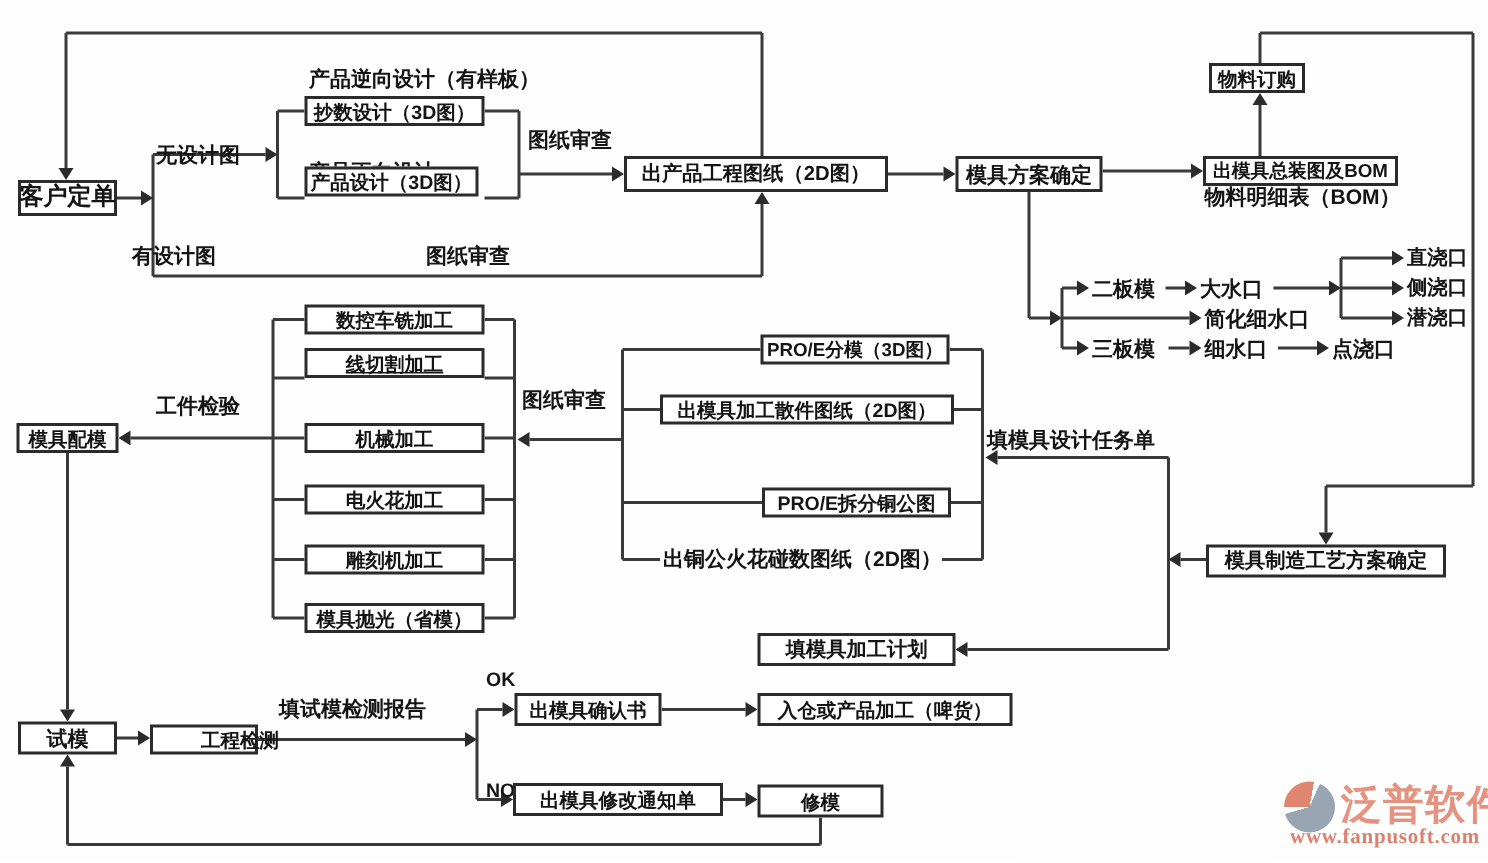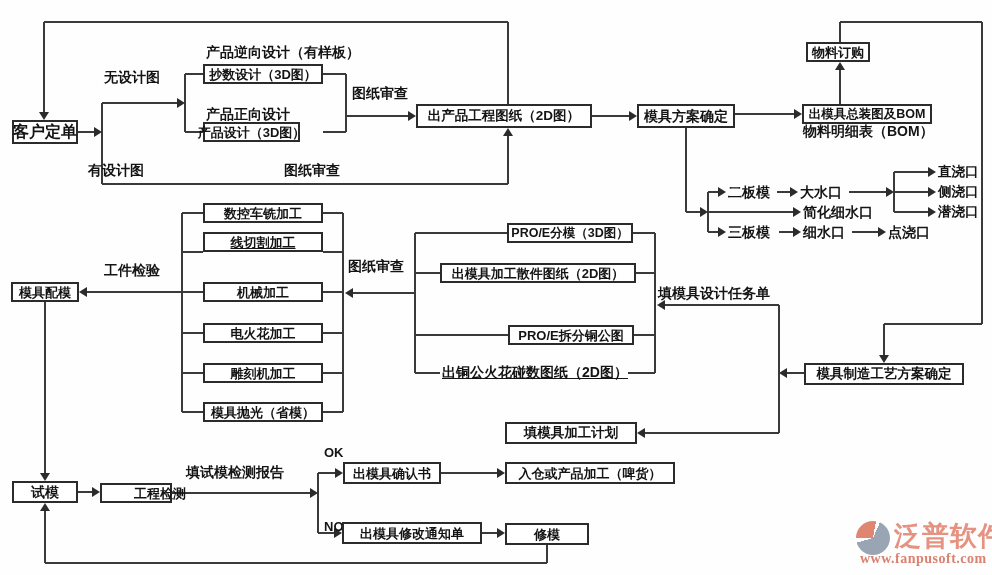--- a/index.html
+++ b/index.html
@@ -145,21 +145,21 @@
     <div class="arr d" style="left: 40px; top: 473px;"></div>
     <div class="arr r" style="left: 92px; top: 487px;"></div>
     <div class="arr r" style="left: 310px; top: 488px;"></div>
     <div class="arr r" style="left: 335px; top: 468px;"></div>
     <div class="arr r" style="left: 497px; top: 468px;"></div>
     <div class="arr r" style="left: 334px; top: 528px;"></div>
     <div class="arr r" style="left: 497px; top: 528px;"></div>
     <div class="arr u" style="left: 40px; top: 503px;"></div>
     <div class="box" style="left: 12px; top: 120px; width: 66px; height: 24px; font-size: 16px;">客户定单</div>
     <div class="box" style="left: 203px; top: 64px; width: 120px; height: 20px; font-size: 13px;">抄数设计（3D图）</div>
-    <div class="box" style="left: 203px; top: 122px; width: 97px; height: 20px; font-size: 13px;">产品设计（3D图）</div>
+    <div class="box" style="left: 203px; top: 111px; width: 116px; height: 20px; font-size: 13px;">产品设计（3D图）</div>
     <div class="box" style="left: 416px; top: 104px; width: 176px; height: 24px; font-size: 13.5px;">出产品工程图纸（2D图）</div>
     <div class="box" style="left: 637px; top: 104px; width: 98px; height: 24px; font-size: 14px;">模具方案确定</div>
     <div class="box" style="left: 802px; top: 104px; width: 130px; height: 20px; font-size: 12.5px;">出模具总装图及BOM</div>
     <div class="box" style="left: 806px; top: 42px; width: 64px; height: 20px; font-size: 13px;">物料订购</div>
     <div class="box" style="left: 203px; top: 203px; width: 120px; height: 20px; font-size: 13px;">数控车铣加工</div>
     <div class="box" style="left: 203px; top: 232px; width: 120px; height: 20px; font-size: 13px; text-decoration: underline;">线切割加工</div>
     <div class="box" style="left: 203px; top: 282px; width: 120px; height: 20px; font-size: 13px; text-align: center;">机械加工</div>
     <div class="box" style="left: 203px; top: 323px; width: 120px; height: 20px; font-size: 13px;">电火花加工</div>
     <div class="box" style="left: 203px; top: 363px; width: 120px; height: 20px; font-size: 13px;">雕刻机加工</div>
     <div class="box" style="left: 203px; top: 402px; width: 120px; height: 20px; font-size: 13px;">模具抛光（省模）</div>
@@ -169,35 +169,35 @@
     <div class="box" style="left: 508px; top: 325px; width: 126px; height: 20px; font-size: 13px;">PRO/E拆分铜公图</div>
     <div class="box" style="left: 804px; top: 363px; width: 160px; height: 22px; font-size: 13.5px;">模具制造工艺方案确定</div>
     <div class="box" style="left: 505px; top: 422px; width: 132px; height: 22px; font-size: 13.5px;">填模具加工计划</div>
     <div class="box" style="left: 12px; top: 481px; width: 66px; height: 22px; font-size: 14px;">试模</div>
     <div class="box" style="left: 100px; top: 483px; width: 72px; height: 20px; font-size: 13px; padding-left: 48px;">工程检测</div>
     <div class="box" style="left: 343px; top: 462px; width: 98px; height: 22px; font-size: 13px;">出模具确认书</div>
     <div class="box" style="left: 505px; top: 462px; width: 170px; height: 22px; font-size: 13px;">入仓或产品加工（啤货）</div>
     <div class="box" style="left: 342px; top: 522px; width: 140px; height: 22px; font-size: 13px;">出模具修改通知单</div>
     <div class="box" style="left: 505px; top: 523px; width: 84px; height: 22px; font-size: 13px;">修模</div>
     <div class="lbl" style="left: 206px; top: 45px; font-size: 14px;">产品逆向设计（有样板）</div>
-    <div class="lbl" style="left: 104px; top: 70px; font-size: 14px;">无设计图</div>
+    <div class="lbl" style="left: 104px; top: 98px; font-size: 14px; font-family: Liberation Mono, monospace;">无设计图</div>
     <div class="lbl" style="left: 206px; top: 107px; font-size: 14px;">产品正向设计</div>
     <div class="lbl" style="left: 352px; top: 86px; font-size: 14px;">图纸审查</div>
     <div class="lbl" style="left: 88px; top: 163px; font-size: 14px;">有设计图</div>
     <div class="lbl" style="left: 284px; top: 163px; font-size: 14px;">图纸审查</div>
     <div class="lbl" style="left: 803px; top: 124px; font-size: 14px;">物料明细表（BOM）</div>
     <div class="lbl" style="left: 728px; top: 185px; font-size: 14px;">二板模</div>
     <div class="lbl" style="left: 800px; top: 185px; font-size: 14px;">大水口</div>
     <div class="lbl" style="left: 938px; top: 165px; font-size: 13.5px;">直浇口</div>
     <div class="lbl" style="left: 938px; top: 185px; font-size: 13.5px;">侧浇口</div>
     <div class="lbl" style="left: 938px; top: 205px; font-size: 13.5px;">潜浇口</div>
     <div class="lbl" style="left: 803px; top: 205px; font-size: 14px;">简化细水口</div>
     <div class="lbl" style="left: 728px; top: 225px; font-size: 14px;">三板模</div>
     <div class="lbl" style="left: 803px; top: 225px; font-size: 14px;">细水口</div>
     <div class="lbl" style="left: 888px; top: 225px; font-size: 14px;">点浇口</div>
     <div class="lbl" style="left: 104px; top: 263px; font-size: 14px;">工件检验</div>
     <div class="lbl" style="left: 348px; top: 259px; font-size: 14px;">图纸审查</div>
     <div class="lbl" style="left: 658px; top: 286px; font-size: 14px;">填模具设计任务单</div>
-    <div class="lbl" style="left: 442px; top: 365px; font-size: 14px; text-decoration: underline;">出铜公火花碰数图纸（2D图）</div>
+    <div class="lbl" style="left: 442px; top: 365px; font-size: 14px;">出铜公火花碰数图纸（2D图）</div>
     <div class="lbl" style="left: 186px; top: 465px; font-size: 14px;">填试模检测报告</div>
     <div class="lbl" style="left: 324px; top: 446px; font-size: 13px;">OK</div>
     <div class="lbl" style="left: 324px; top: 520px; font-size: 13px;">NO</div>
   </div>
 
 </body></html>

